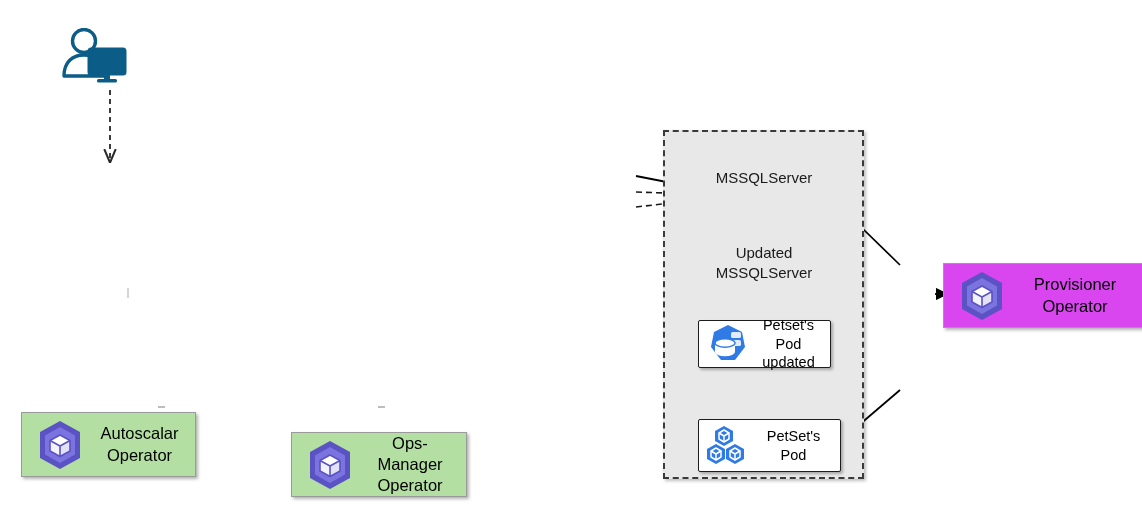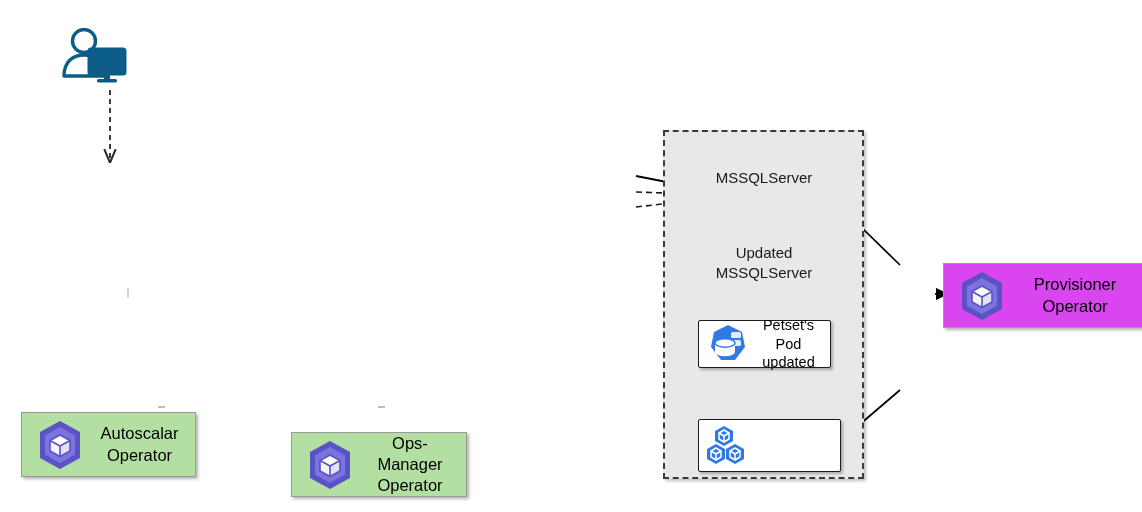--- a/index.html
+++ b/index.html
@@ -216,20 +216,22 @@
         <g fill="none" stroke="#ffffff" stroke-width="1.5" stroke-linejoin="round">
           <path d="M 18 6 L 23 9 L 23 15 L 18 18 L 13 15 L 13 9 Z"></path>
           <path d="M 13 9 L 18 12 L 23 9 M 18 12 L 18 18"></path>
           <path d="M 10 24 L 15 27 L 15 33 L 10 36 L 5 33 L 5 27 Z"></path>
           <path d="M 5 27 L 10 30 L 15 27 M 10 30 L 10 36"></path>
           <path d="M 29 24 L 34 27 L 34 33 L 29 36 L 24 33 L 24 27 Z"></path>
           <path d="M 24 27 L 29 30 L 34 27 M 29 30 L 29 36"></path>
         </g>
       </svg>
     </span>
+    <span class="pod-label">PetSet's
+Pod</span>
   </div>
 
   <div class="op-box" id="autoscalar-operator">
     <span class="op-icon">
       <svg viewBox="0 0 56 56" width="56" height="56" xmlns="http://www.w3.org/2000/svg">
         <polygon points="28,4 48,15 48,41 28,52 8,41 8,15" fill="#5b52c4"></polygon>
         <polygon points="28,10 43,18.5 43,37.5 28,46 13,37.5 13,18.5" fill="#7b74e0"></polygon>
         <path d="M 28 18 L 38 23.5 L 28 29 L 18 23.5 Z" fill="#ffffff"></path>
         <path d="M 18 23.5 L 18 34 L 28 39.5 L 28 29 Z" fill="#f2f2fb"></path>
         <path d="M 38 23.5 L 38 34 L 28 39.5 L 28 29 Z" fill="#e3e1f6"></path>

